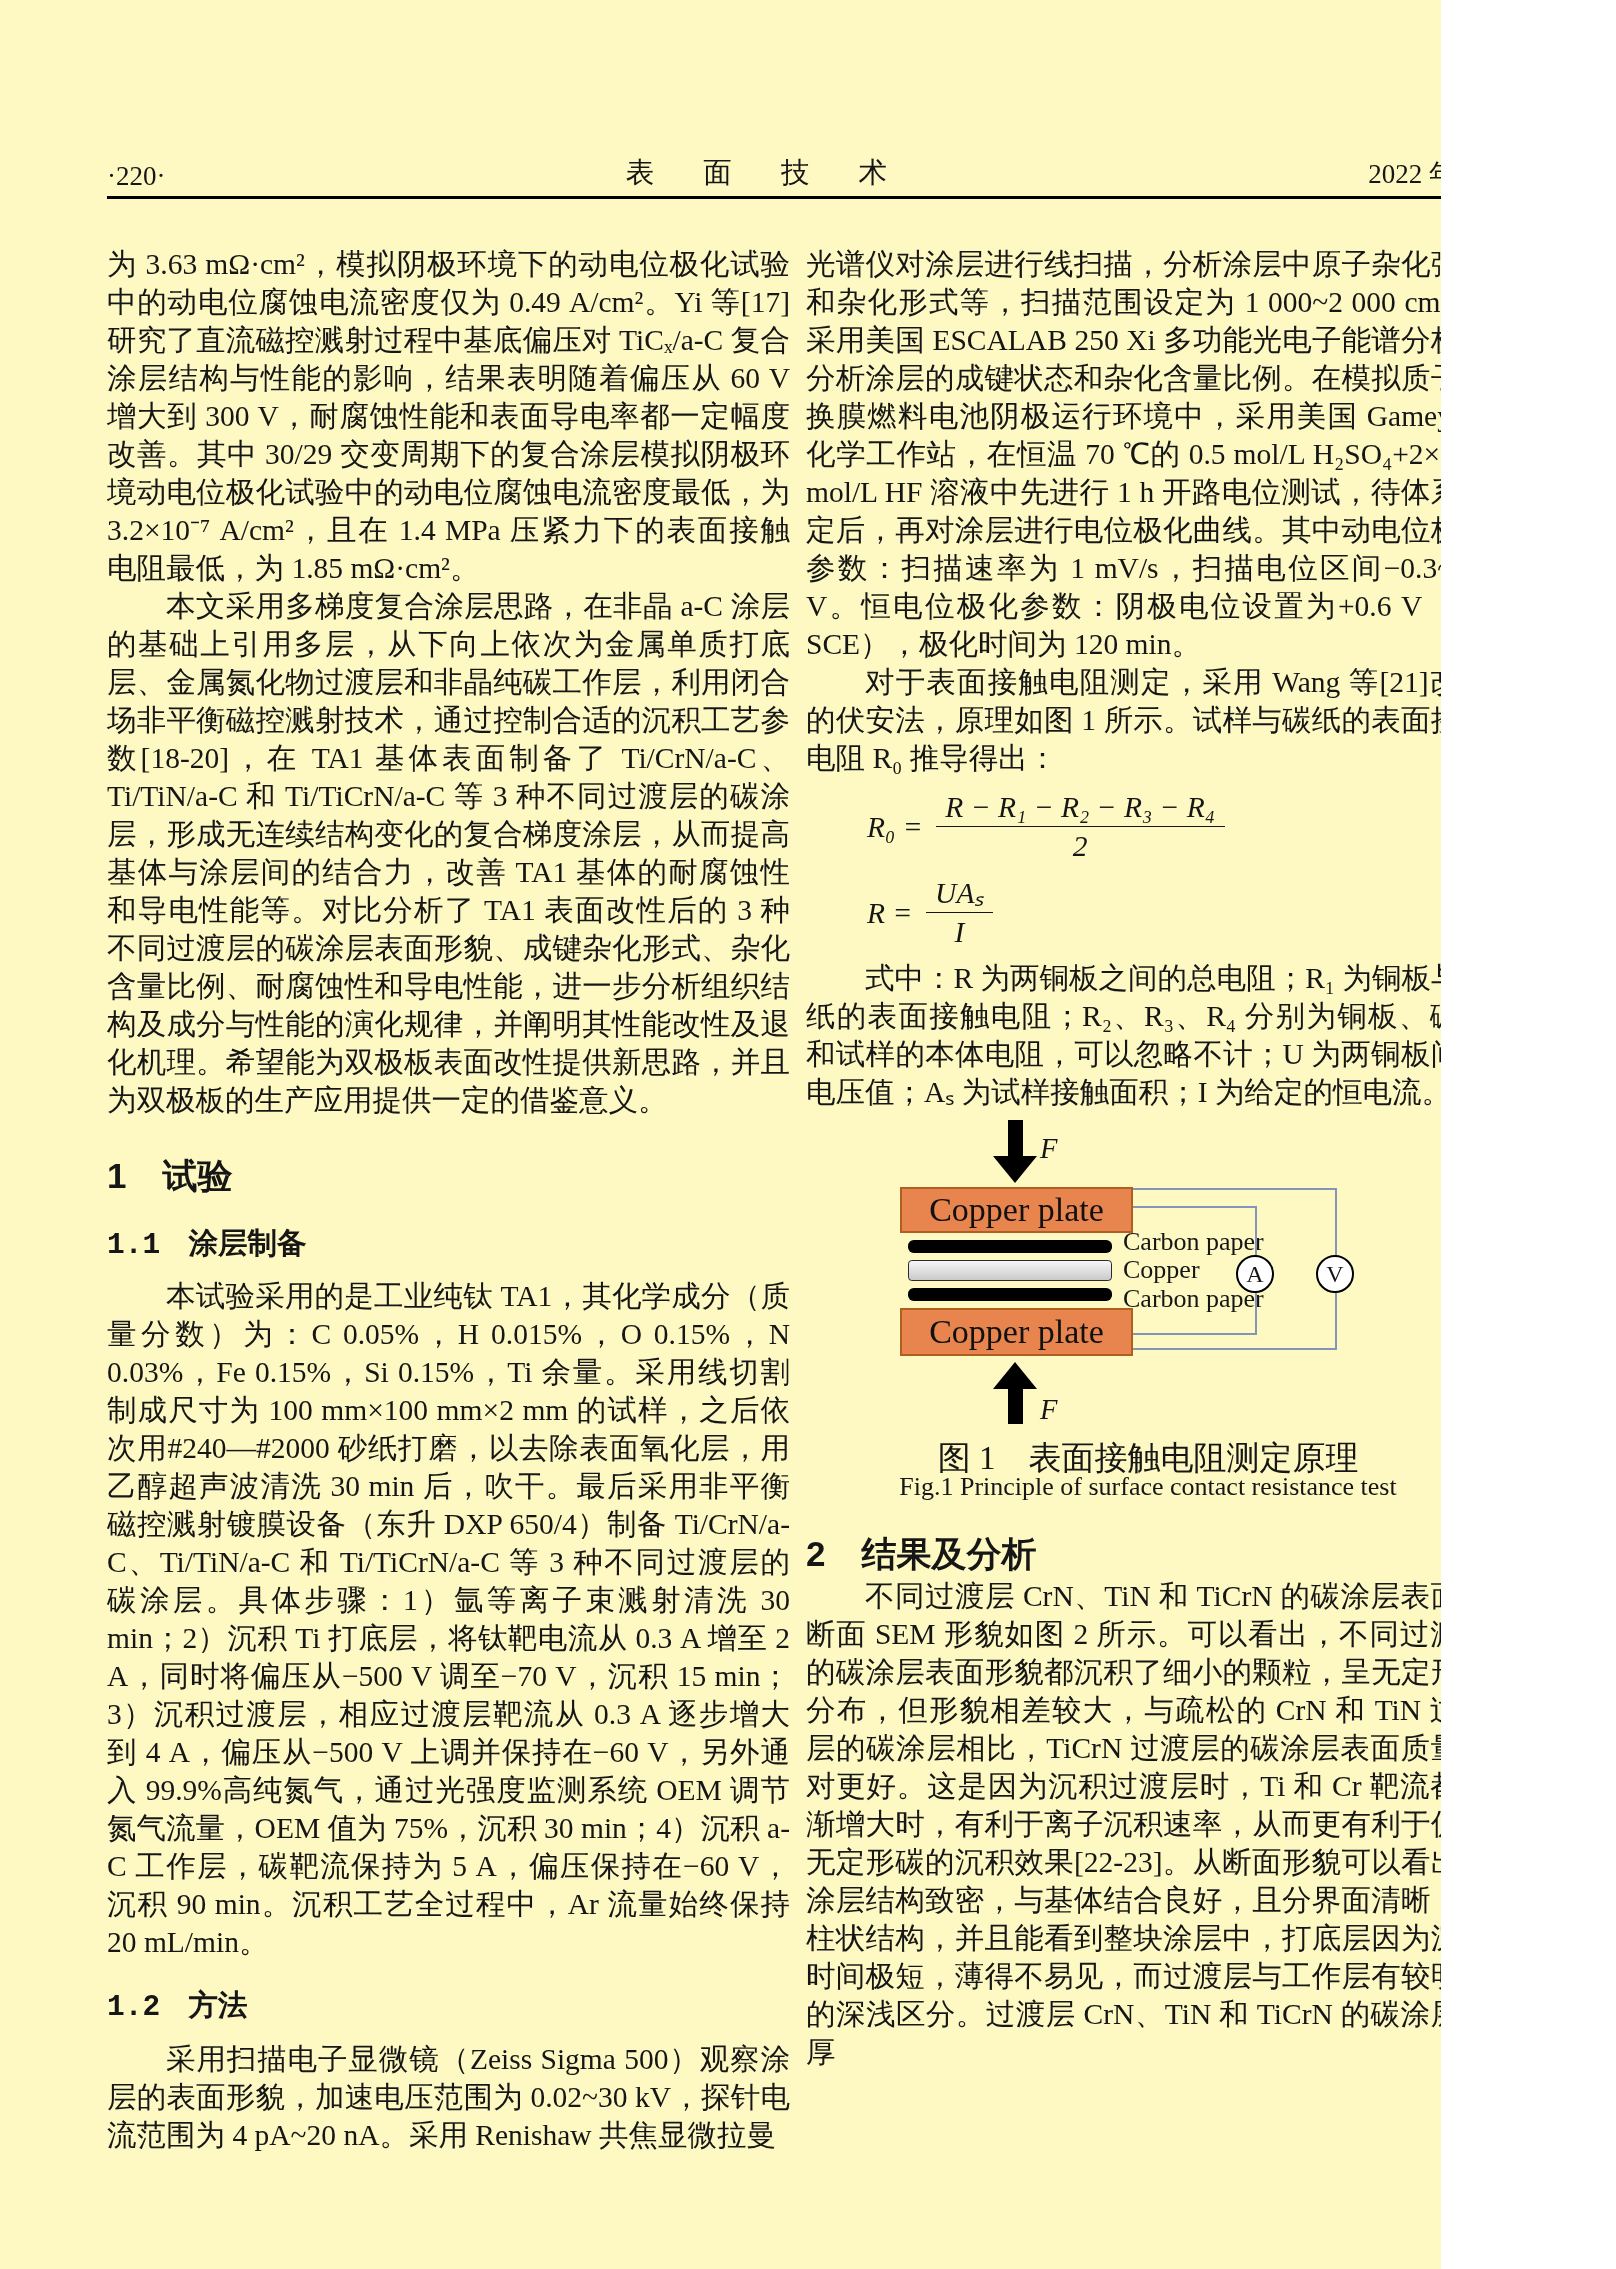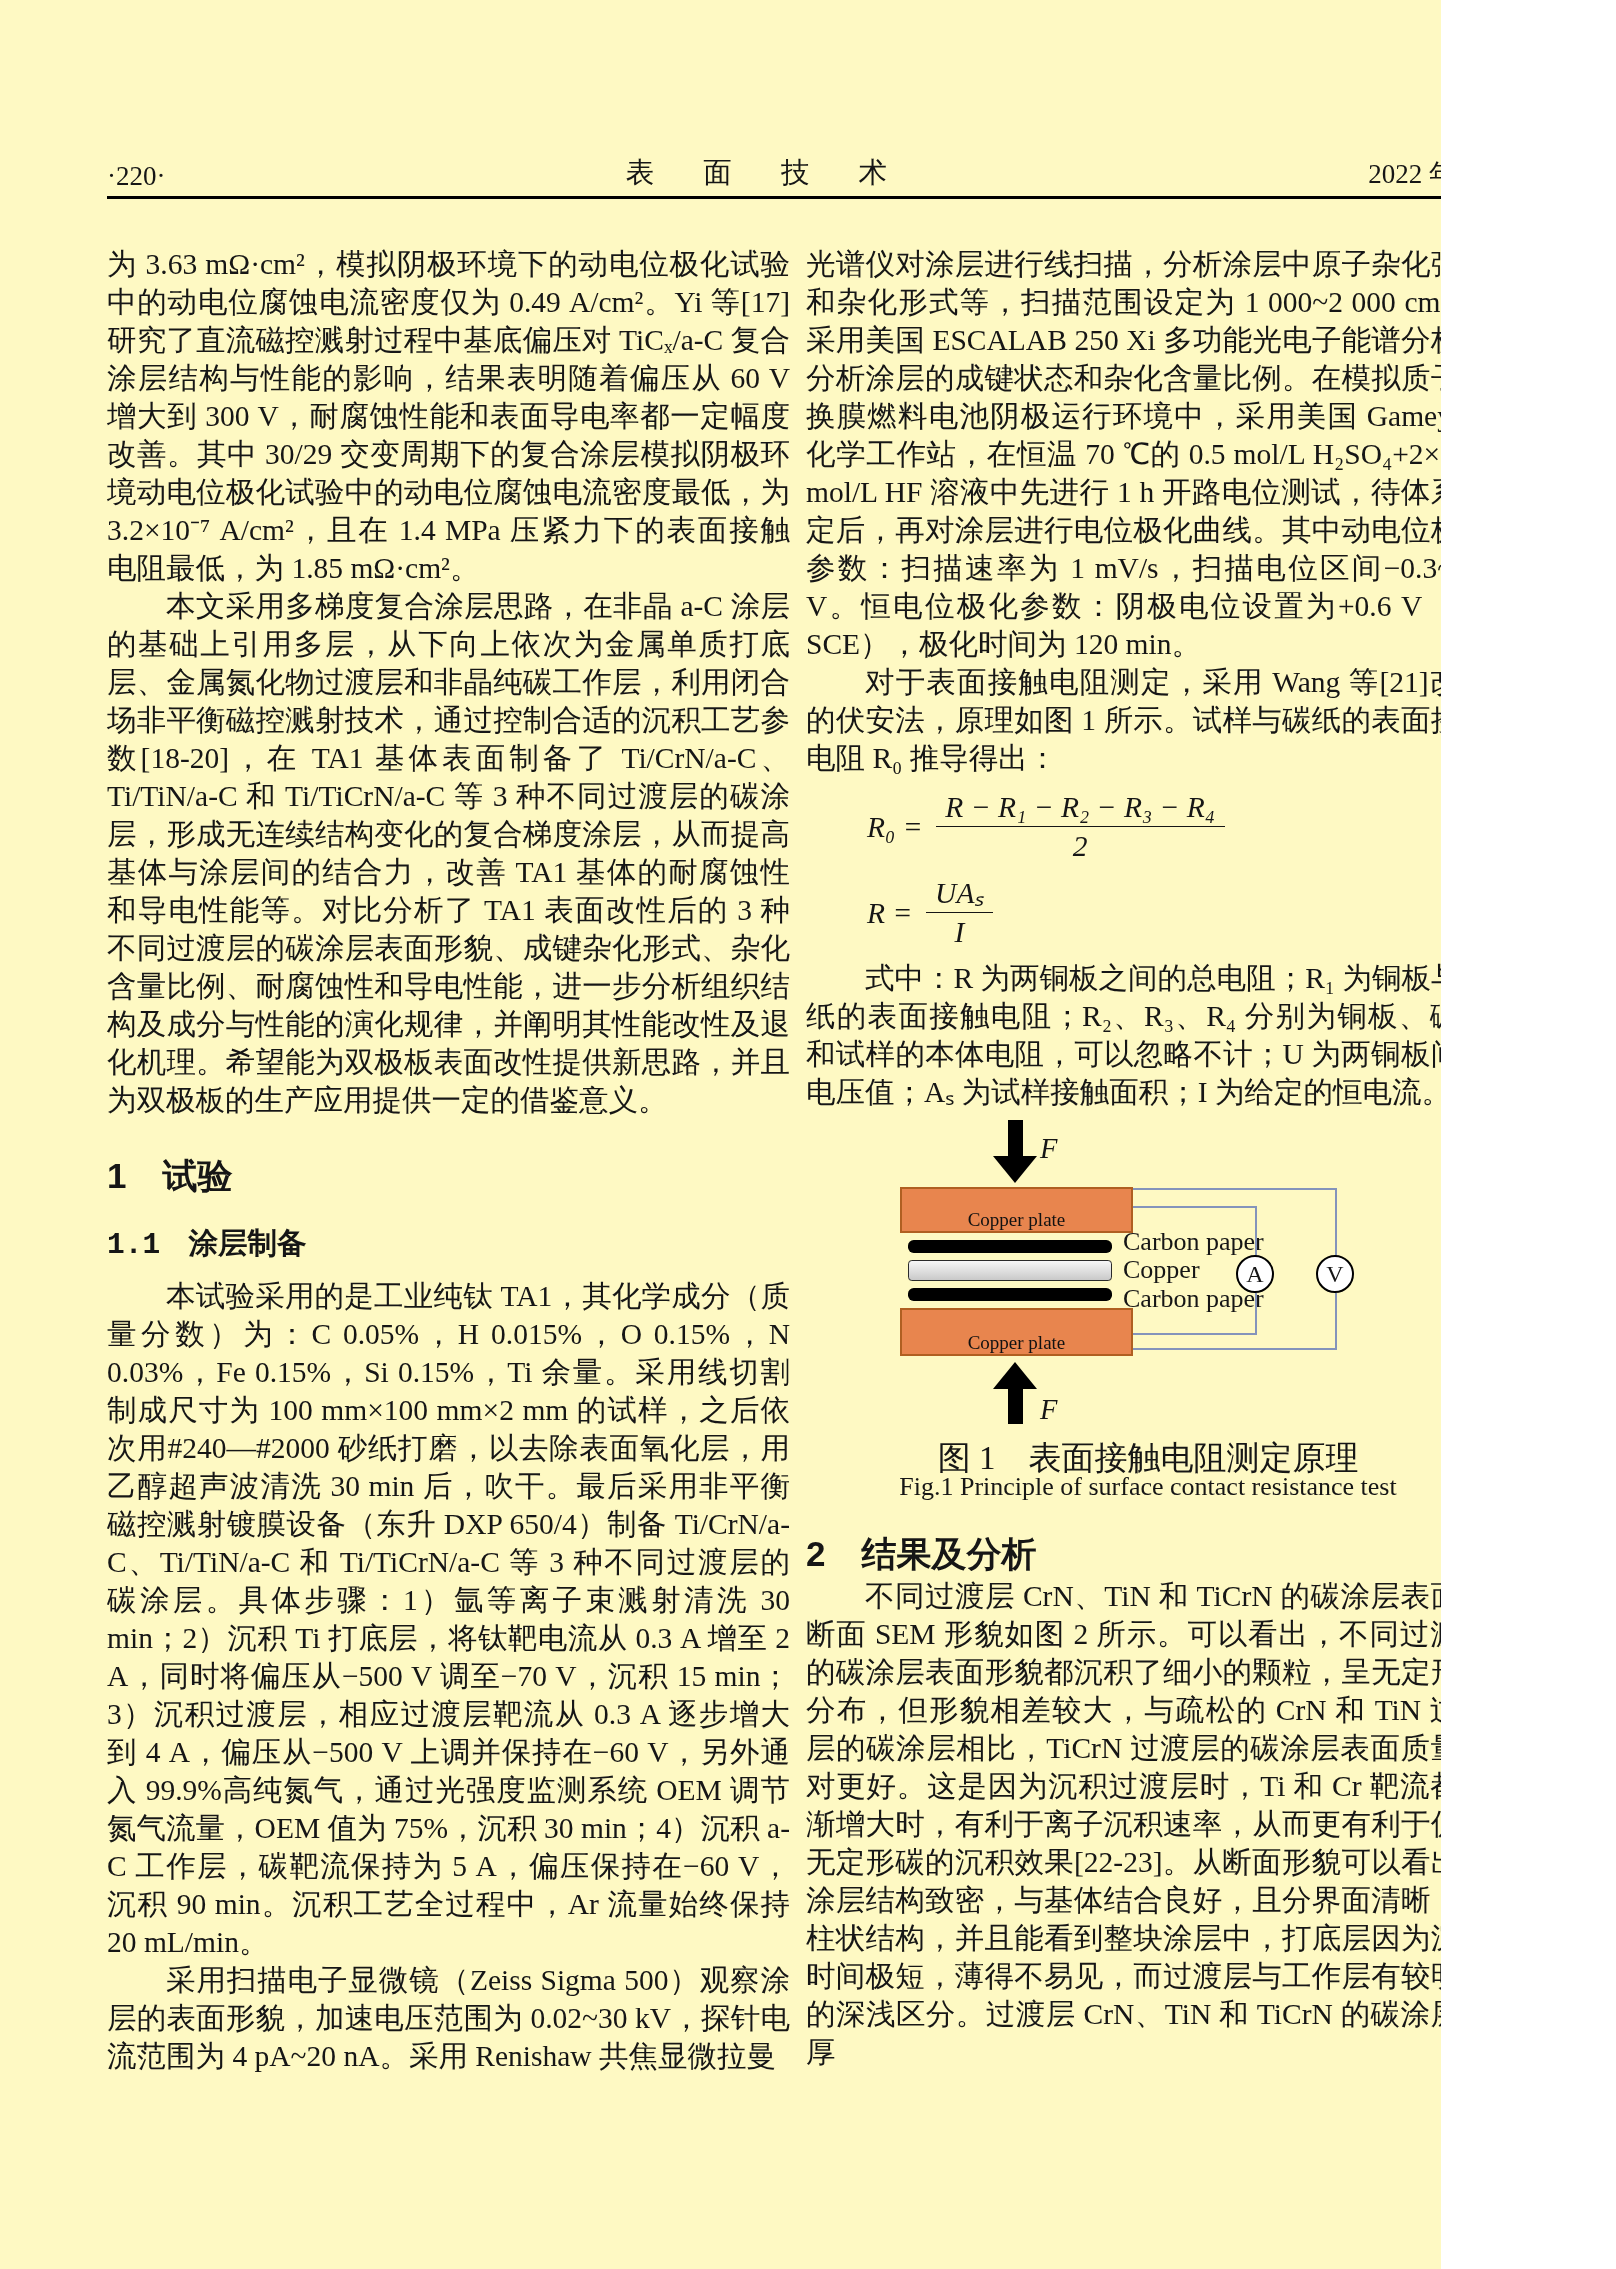--- a/index.html
+++ b/index.html
@@ -49,22 +49,22 @@
   
   .fig{position:relative;width:684px;height:392px;margin:9.5px 0 13.3px 0;}
   .fig *{line-height:normal;}
   .arrow-shaft{position:absolute;width:15px;background:#000;}
   .arrow-head-down{position:absolute;width:0;height:0;border-left:22px solid transparent;border-right:22px solid transparent;border-top:27px solid #000;}
   .arrow-head-up{position:absolute;width:0;height:0;border-left:22px solid transparent;border-right:22px solid transparent;border-bottom:27px solid #000;}
   .force-label{position:absolute;font-style:italic;font-size:28.5px;}
   .plate{
     position:absolute;left:94px;width:233px;height:46px;
     border:2.9px solid #b05f21;box-sizing:border-box;
-    display:flex;align-items:flex-end;justify-content:center;
-    font-size:19px;color:#111;
+    display:flex;align-items:center;justify-content:center;
+    font-size:34px;color:#111;
   }
   .bar-black{position:absolute;left:102px;width:204px;height:12.4px;background:#000;border-radius:5.7px;}
   .bar-sample{
     position:absolute;left:102px;width:204px;height:21px;
     background:linear-gradient(#f7f7f7,#c9c9c9);
     border:1.9px solid #2a2a2a;border-radius:3.8px;box-sizing:border-box;
   }
   .stack-label{position:absolute;left:317px;font-size:26px;white-space:nowrap;}
   .wire{position:absolute;background:#8494bb;}
   .meter{
@@ -90,20 +90,21 @@
 
   <div class="col col-left">
     <p class="para">为 3.63 mΩ·cm²，模拟阴极环境下的动电位极化试验中的动电位腐蚀电流密度仅为 0.49 A/cm²。Yi 等[17]研究了直流磁控溅射过程中基底偏压对 TiCₓ/a-C 复合涂层结构与性能的影响，结果表明随着偏压从 60 V 增大到 300 V，耐腐蚀性能和表面导电率都一定幅度改善。其中 30/29 交变周期下的复合涂层模拟阴极环境动电位极化试验中的动电位腐蚀电流密度最低，为 3.2×10⁻⁷ A/cm²，且在 1.4 MPa 压紧力下的表面接触电阻最低，为 1.85 mΩ·cm²。</p>
     <p class="para indent">本文采用多梯度复合涂层思路，在非晶 a-C 涂层的基础上引用多层，从下向上依次为金属单质打底层、金属氮化物过渡层和非晶纯碳工作层，利用闭合场非平衡磁控溅射技术，通过控制合适的沉积工艺参数[18-20]，在 TA1 基体表面制备了 Ti/CrN/a-C、Ti/TiN/a-C 和 Ti/TiCrN/a-C 等 3 种不同过渡层的碳涂层，形成无连续结构变化的复合梯度涂层，从而提高基体与涂层间的结合力，改善 TA1 基体的耐腐蚀性和导电性能等。对比分析了 TA1 表面改性后的 3 种不同过渡层的碳涂层表面形貌、成键杂化形式、杂化含量比例、耐腐蚀性和导电性能，进一步分析组织结构及成分与性能的演化规律，并阐明其性能改性及退化机理。希望能为双极板表面改性提供新思路，并且为双极板的生产应用提供一定的借鉴意义。</p>
 
     <h2 class="sec-h1"><span class="sec-num">1</span><span>试验</span></h2>
 
     <h3 class="sec-h2"><span class="sec-num">1.1</span><span>涂层制备</span></h3>
     <p class="para indent">本试验采用的是工业纯钛 TA1，其化学成分（质量分数）为：C 0.05%，H 0.015%，O 0.15%，N 0.03%，Fe 0.15%，Si 0.15%，Ti 余量。采用线切割制成尺寸为 100 mm×100 mm×2 mm 的试样，之后依次用#240—#2000 砂纸打磨，以去除表面氧化层，用乙醇超声波清洗 30 min 后，吹干。最后采用非平衡磁控溅射镀膜设备（东升 DXP 650/4）制备 Ti/CrN/a-C、Ti/TiN/a-C 和 Ti/TiCrN/a-C 等 3 种不同过渡层的碳涂层。具体步骤：1）氩等离子束溅射清洗 30 min；2）沉积 Ti 打底层，将钛靶电流从 0.3 A 增至 2 A，同时将偏压从−500 V 调至−70 V，沉积 15 min；3）沉积过渡层，相应过渡层靶流从 0.3 A 逐步增大到 4 A，偏压从−500 V 上调并保持在−60 V，另外通入 99.9%高纯氮气，通过光强度监测系统 OEM 调节氮气流量，OEM 值为 75%，沉积 30 min；4）沉积 a-C 工作层，碳靶流保持为 5 A，偏压保持在−60 V，沉积 90 min。沉积工艺全过程中，Ar 流量始终保持 20 mL/min。</p>
 
+    <h3 class="sec-h2"><span class="sec-num">1.2</span><span>方法</span></h3>
     <p class="para indent">采用扫描电子显微镜（Zeiss Sigma 500）观察涂层的表面形貌，加速电压范围为 0.02~30 kV，探针电流范围为 4 pA~20 nA。采用 Renishaw 共焦显微拉曼</p>
   </div>
 
   <div class="col col-right">
     <p class="para">光谱仪对涂层进行线扫描，分析涂层中原子杂化强度和杂化形式等，扫描范围设定为 1 000~2 000 cm⁻¹。采用美国 ESCALAB 250 Xi 多功能光电子能谱分析来分析涂层的成键状态和杂化含量比例。在模拟质子交换膜燃料电池阴极运行环境中，采用美国 Gamey 电化学工作站，在恒温 70 ℃的 0.5 mol/L H₂SO₄+2×10⁻⁶ mol/L HF 溶液中先进行 1 h 开路电位测试，待体系稳定后，再对涂层进行电位极化曲线。其中动电位极化参数：扫描速率为 1 mV/s，扫描电位区间−0.3~1.2 V。恒电位极化参数：阴极电位设置为+0.6 V（vs. SCE），极化时间为 120 min。</p>
     <p class="para indent">对于表面接触电阻测定，采用 Wang 等[21]改进的伏安法，原理如图 1 所示。试样与碳纸的表面接触电阻 R₀ 推导得出：</p>
 
     <div class="formula">
       <span>R₀ =</span>
       <span class="frac">

